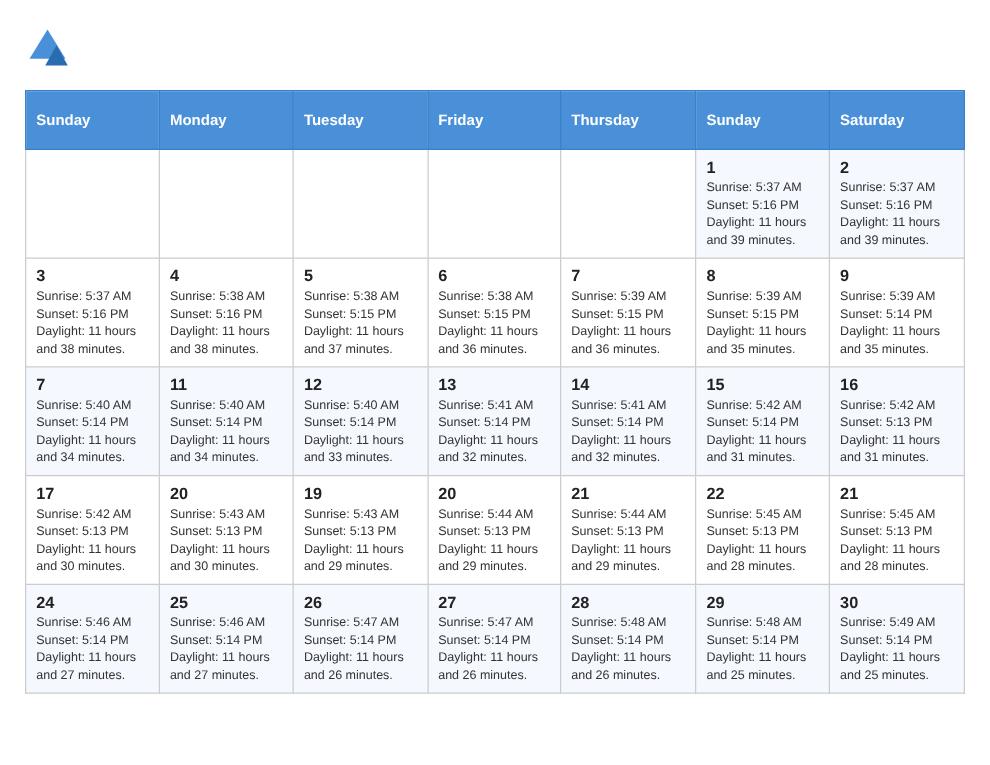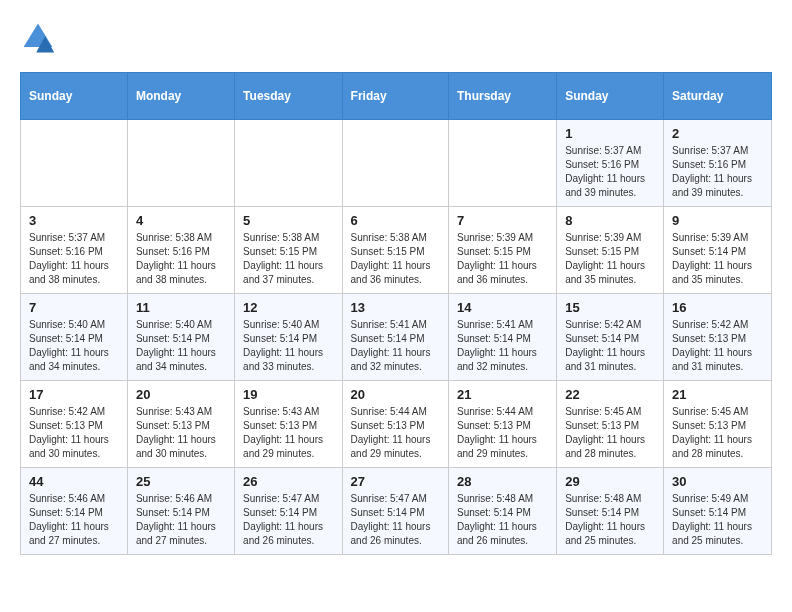--- a/index.html
+++ b/index.html
@@ -265,21 +265,21 @@
         </td>
         <td>
           <div class="day-num">21</div>
           <div class="day-info">Sunrise: 5:45 AM
 Sunset: 5:13 PM
 Daylight: 11 hours and 28 minutes.</div>
         </td>
       </tr>
       <tr>
         <td>
-          <div class="day-num">44</div>
+          <div class="day-num">24</div>
           <div class="day-info">Sunrise: 5:46 AM
 Sunset: 5:14 PM
 Daylight: 11 hours and 27 minutes.</div>
         </td>
         <td>
           <div class="day-num">25</div>
           <div class="day-info">Sunrise: 5:46 AM
 Sunset: 5:14 PM
 Daylight: 11 hours and 27 minutes.</div>
         </td>

